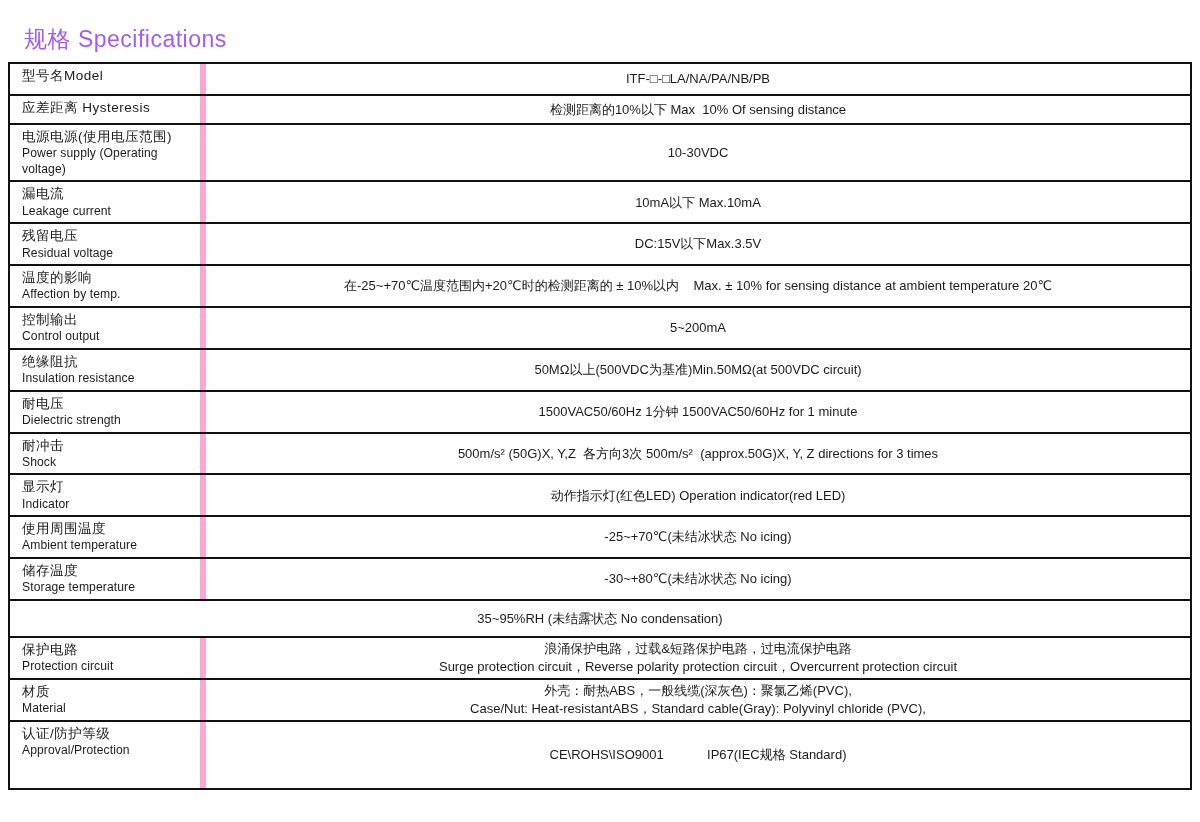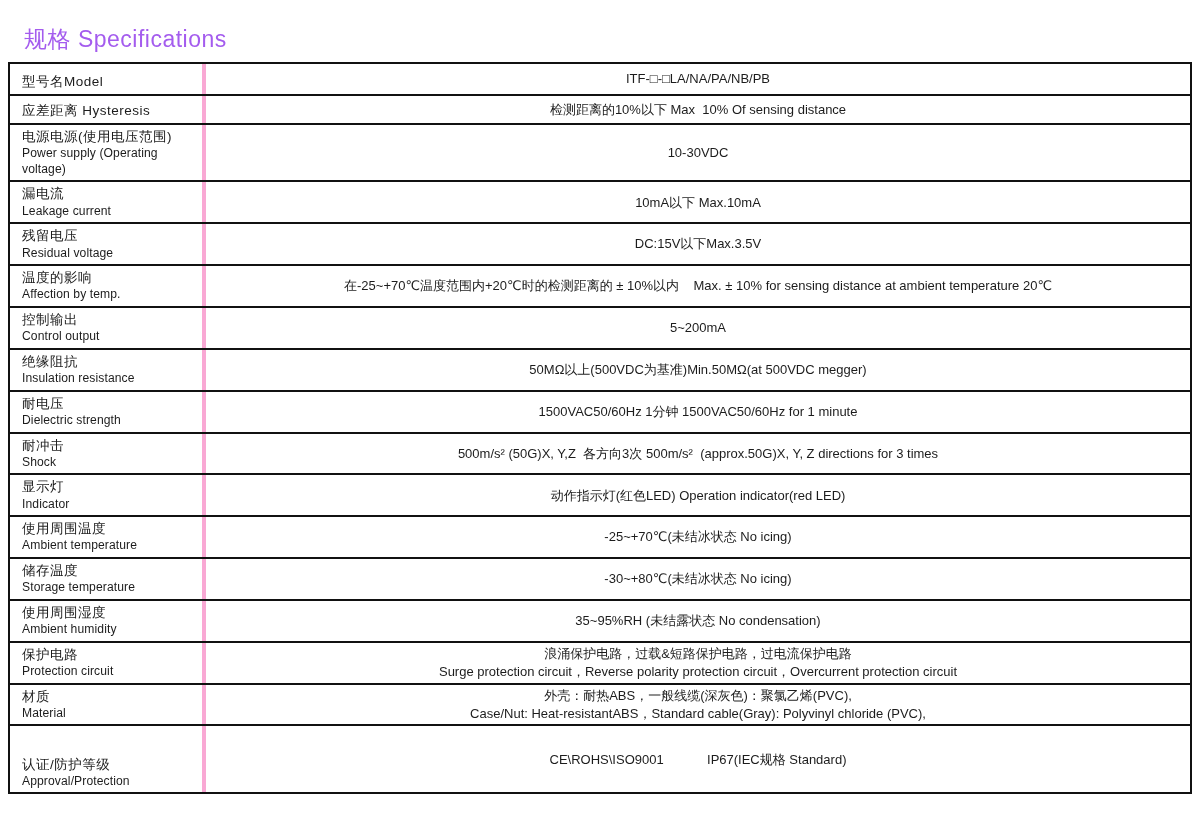--- a/index.html
+++ b/index.html
@@ -38,26 +38,26 @@
   }
   .row:last-child { border-bottom: none; }
   .row:nth-child(1) { min-height: 32px; }
   .row:nth-child(2) { min-height: 29px; }
   .row:nth-child(3)  { min-height: 37px; }
   .row:nth-child(17) { min-height: 66px; }
   .row:nth-child(18) { min-height: 34px; }
   .label-cell {
     width: 196px;
     flex: 0 0 196px;
-    border-right: 4px solid #f9a8d4;
+    border-right: 6px solid #f9a8d4;
     box-sizing: border-box;
     padding: 3px 4px 3px 12px;
     display: flex;
     flex-direction: column;
-    justify-content: flex-end;
+    justify-content: flex-start;
   }
   .label-zh {
     font-size: 13.5px;
     line-height: 1.35;
     letter-spacing: 0.5px;
   }
   .label-en {
     font-size: 12.5px;
     line-height: 1.25;
     letter-spacing: 0.1px;
@@ -153,21 +153,21 @@
     <div class="value-cell">
         <div class="value-line">5~200mA</div>
       </div>
   </div>
     <div class="row">
     <div class="label-cell">
       <div class="label-zh">绝缘阻抗</div>
       <div class="label-en">Insulation resistance</div>
     </div>
     <div class="value-cell">
-        <div class="value-line">50MΩ以上(500VDC为基准)Min.50MΩ(at 500VDC megger)</div>
+        <div class="value-line">50MΩ以上(500VDC为基准)Min.50MΩ(at 500VDC circuit)</div>
       </div>
   </div>
     <div class="row">
     <div class="label-cell">
       <div class="label-zh">耐电压</div>
       <div class="label-en">Dielectric strength</div>
     </div>
     <div class="value-cell">
         <div class="value-line">1500VAC50/60Hz 1分钟 1500VAC50/60Hz for 1 minute</div>
       </div>
@@ -202,24 +202,20 @@
     <div class="row">
     <div class="label-cell">
       <div class="label-zh">储存温度</div>
       <div class="label-en">Storage  temperature</div>
     </div>
     <div class="value-cell">
         <div class="value-line">-30~+80℃(未结冰状态 No icing)</div>
       </div>
   </div>
     <div class="row">
-    <div class="label-cell">
-      <div class="label-zh">使用周围湿度</div>
-      <div class="label-en">Ambient  humidity</div>
-    </div>
     <div class="value-cell">
         <div class="value-line">35~95%RH (未结露状态 No condensation)</div>
       </div>
   </div>
     <div class="row">
     <div class="label-cell">
       <div class="label-zh">保护电路</div>
       <div class="label-en">Protection circuit</div>
     </div>
     <div class="value-cell">

